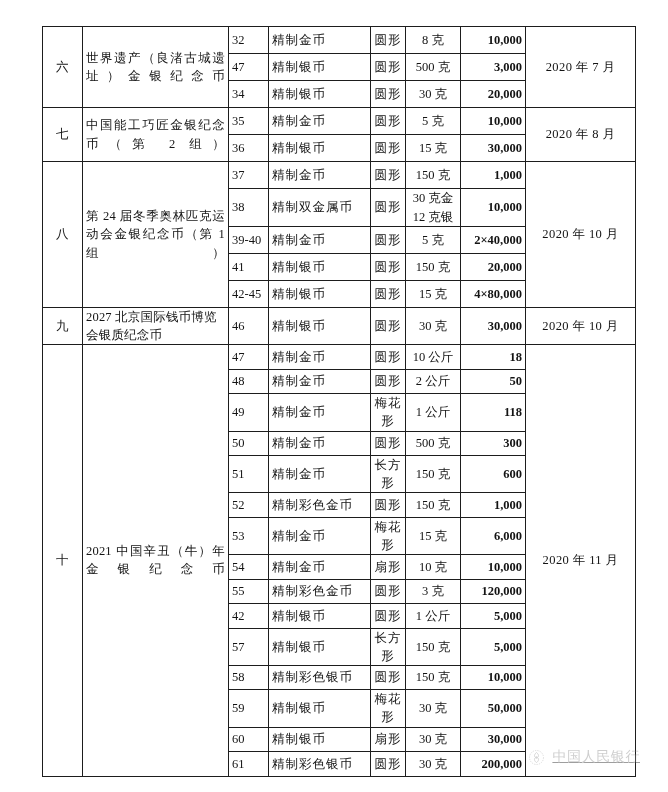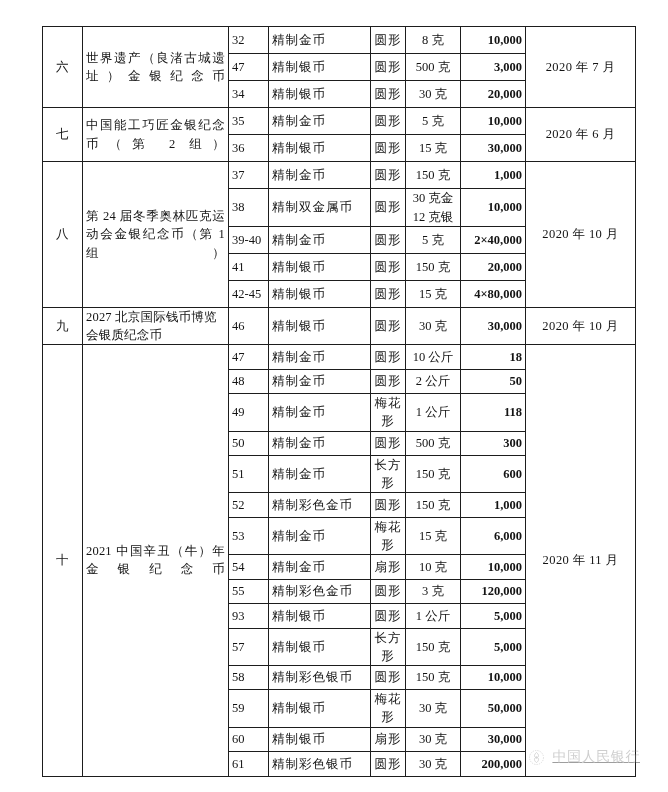--- a/index.html
+++ b/index.html
@@ -174,21 +174,21 @@
           <td class="qty">20,000</td>
         </tr>
         <tr class="r-normal">
           <td class="seq" rowspan="2">七</td>
           <td class="name" rowspan="2">中国能工巧匠金银纪念币（第 2 组）</td>
           <td class="no">35</td>
           <td class="kind">精制金币</td>
           <td class="shape">圆形</td>
           <td class="weight">5 克</td>
           <td class="qty">10,000</td>
-          <td class="date" rowspan="2">2020 年 6 月</td>
+          <td class="date" rowspan="2">2020 年 8 月</td>
         </tr>
         <tr class="r-normal">
           <td class="no">36</td>
           <td class="kind">精制银币</td>
           <td class="shape">圆形</td>
           <td class="weight">15 克</td>
           <td class="qty">30,000</td>
         </tr>
         <tr class="r-normal">
           <td class="seq" rowspan="5">八</td>
@@ -299,21 +299,21 @@
           <td class="qty">10,000</td>
         </tr>
         <tr class="r-compact">
           <td class="no">55</td>
           <td class="kind">精制彩色金币</td>
           <td class="shape">圆形</td>
           <td class="weight">3 克</td>
           <td class="qty">120,000</td>
         </tr>
         <tr class="r-compact">
-          <td class="no">93</td>
+          <td class="no">42</td>
           <td class="kind">精制银币</td>
           <td class="shape">圆形</td>
           <td class="weight">1 公斤</td>
           <td class="qty">5,000</td>
         </tr>
         <tr class="r-compact">
           <td class="no">57</td>
           <td class="kind">精制银币</td>
           <td class="shape">长方形</td>
           <td class="weight">150 克</td>

